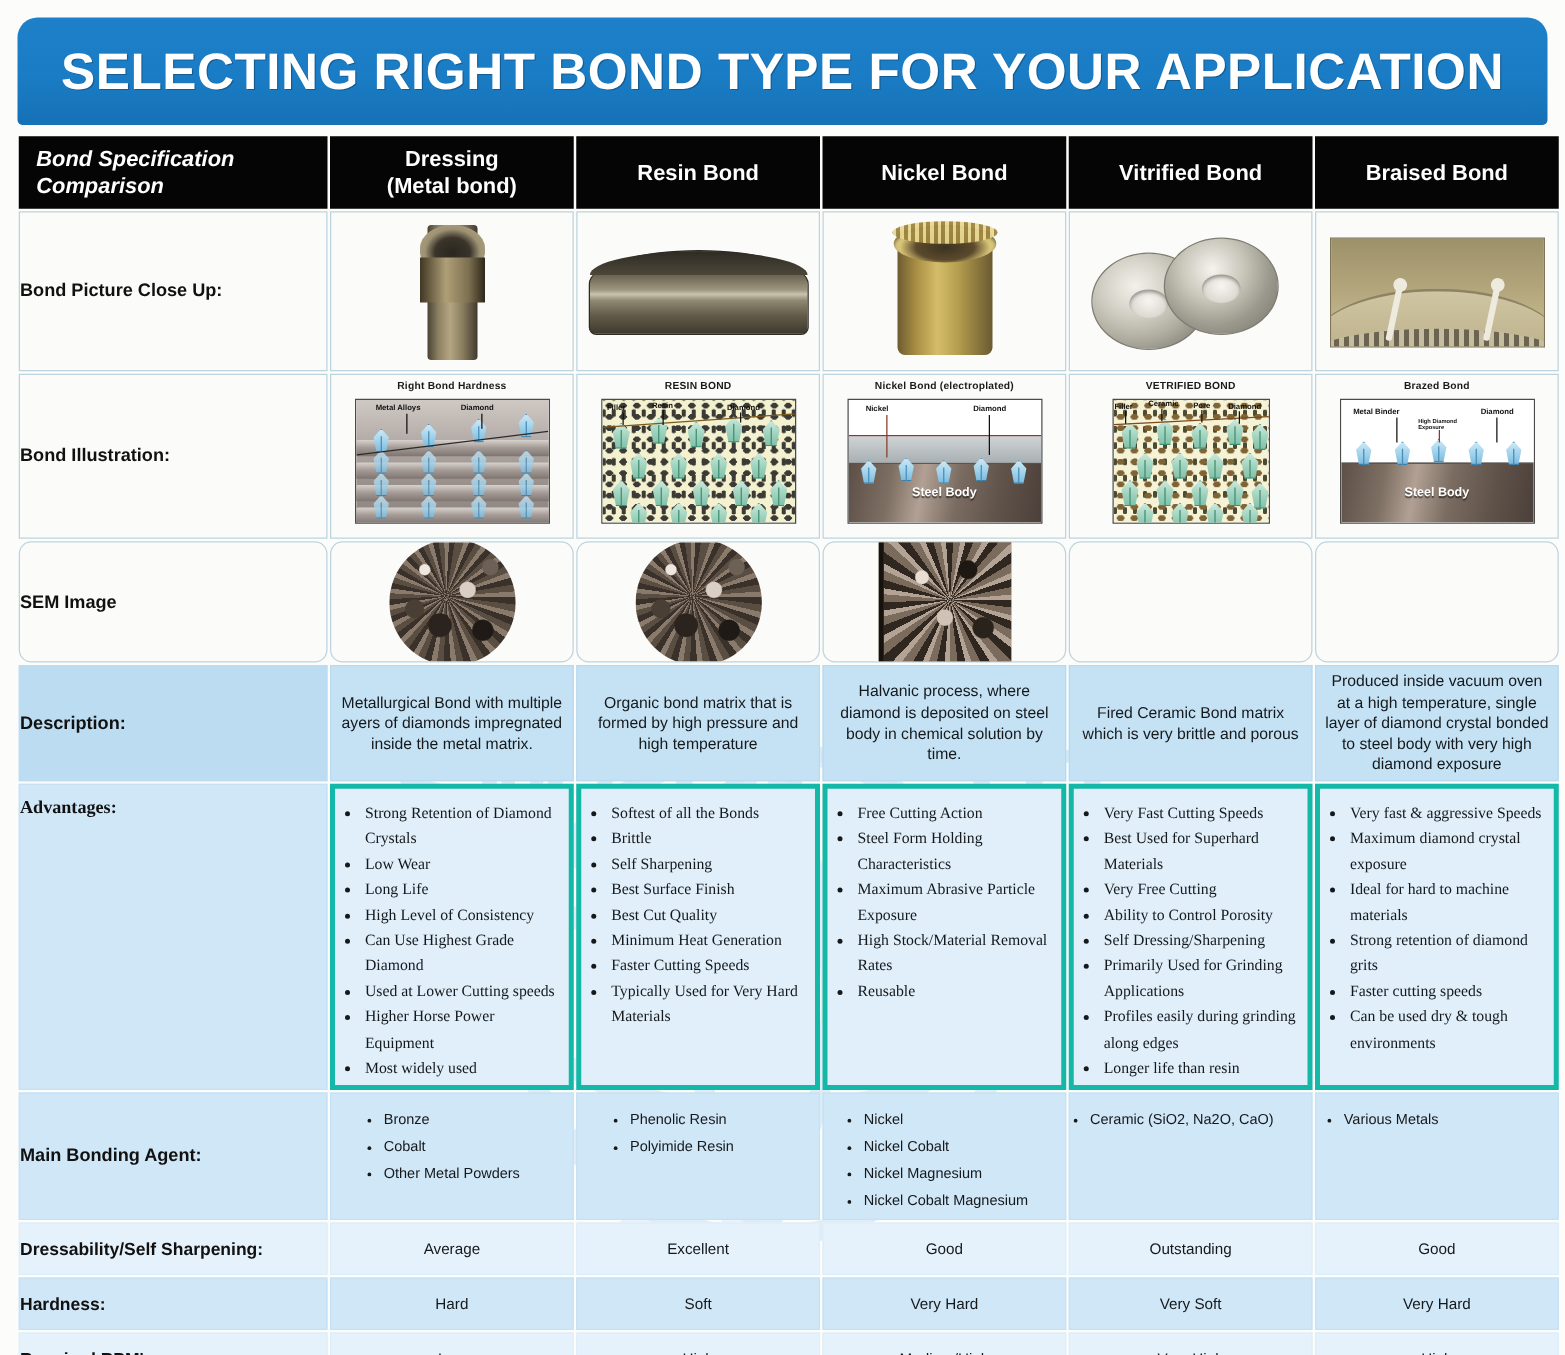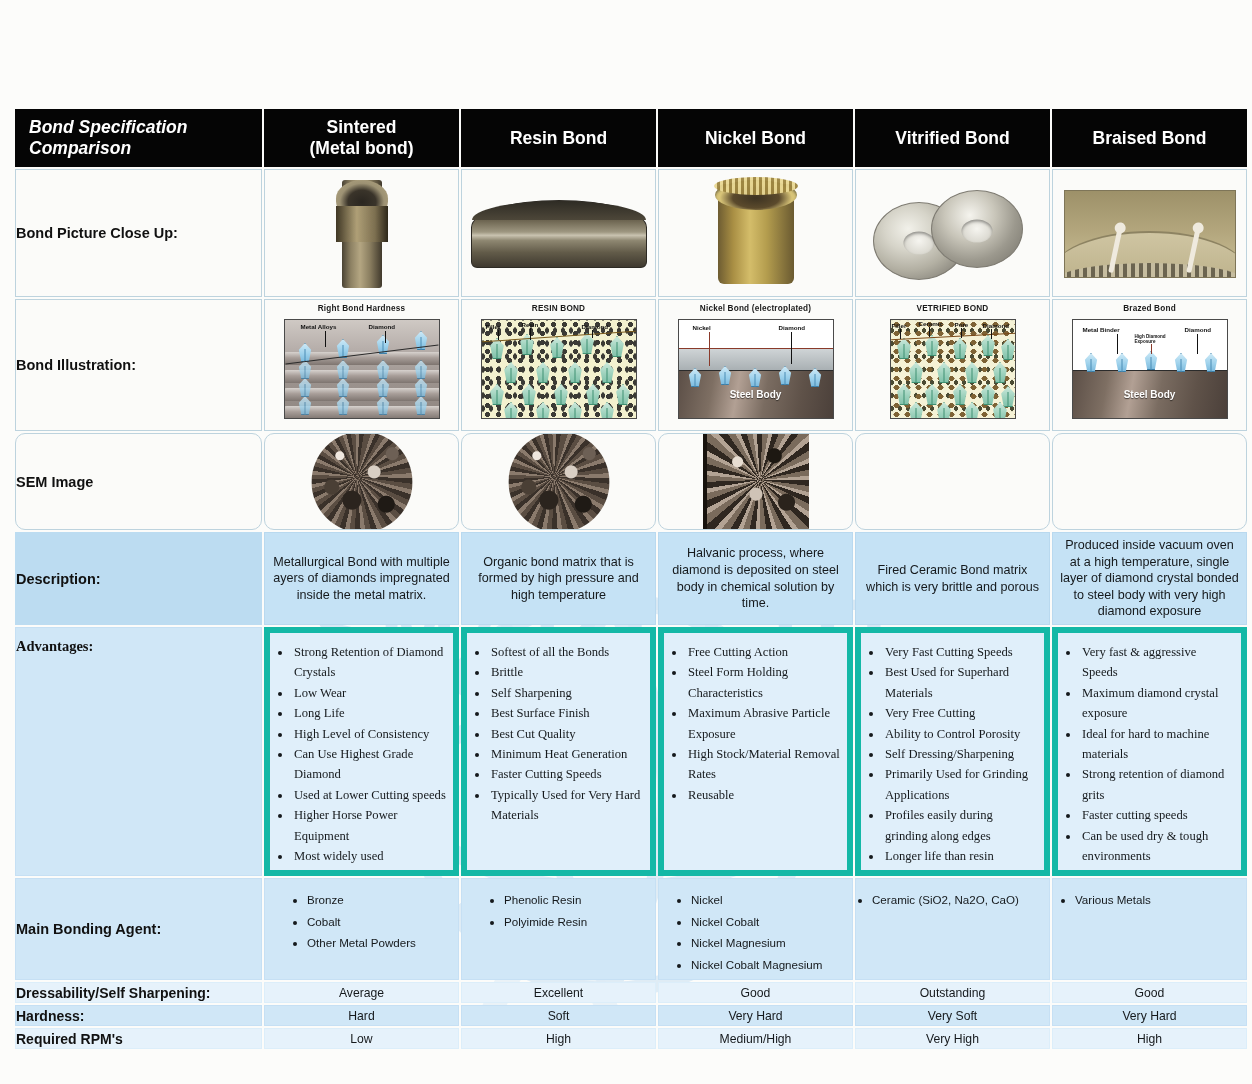--- a/index.html
+++ b/index.html
@@ -97,31 +97,31 @@
   .lbl {
     font-weight: bold;
     font-size: 14.5px;
     color: #111;
     padding-left: 16px;
     text-align: left;
   }
   .wcell  { background: #fbfbf9; border: 1px solid #bdd3de; }
   .bcell  { background: #bcdcf1; border: 1px solid #bcdcf1; }
   .b2cell { background: #c5e2f5; border: 1px solid #b9d9ef; }
-  .b3cell { background: #e0effa; border: 6px solid #14b8a6; }
+  .b3cell { background: #e0effa; border: 4px solid #14b8a6; }
   .b4cell { background: #d0e7f7; border: 1px solid #c6e0f4; }
   .b5cell { background: #e6f2fb; border: 1px solid #dceefa; }
 
   .r-pic td   { height: 128px; }
   .r-ill td   { height: 132px; }
   .r-sem td   { height: 97px; border-radius: 10px; }
   .r-desc td  { height: 80px; }
   .r-adv td   { height: 237px; vertical-align: top; font-family: Liberation Serif, serif; }
   .r-agent td { height: 100px; vertical-align: top; }
-  .r-s td     { height: 21px; margin-top: 24px; }
+  .r-s td     { height: 42px; margin-top: 24px; }
 
   .desc-txt {
     font-size: 12.6px;
     color: #15191c;
     text-align: center;
     line-height: 1.32;
     padding: 4px 7px;
   }
   .adv-list {
     margin: 0; padding: 9px 6px 4px 22px;
@@ -378,38 +378,41 @@
         <path d="M310 55 Q420 250 310 445"></path>
       </g>
       <g fill="none" stroke="#c4ddf2" stroke-width="22" opacity=".6">
         <path d="M190 470 Q250 330 310 470"></path>
       </g>
     </svg>
     <div class="wm-text">SMART CUT</div>
     <div class="wm-tm">TM</div>
   </div>
 
+  <div class="banner">
+    <h1>SELECTING RIGHT BOND TYPE FOR YOUR APPLICATION</h1>
+  </div>
 
   <table class="table">
     <colgroup>
       <col class="c0">
         <col class="cx">
         <col class="cx">
         <col class="cx">
         <col class="cx">
         <col class="cx">
     </colgroup>
     <tbody>
 
     <tr class="hdr">
       <td class="first">
         <span>Bond Specification Comparison</span>
       </td>
       <td>
-        <span style="white-space:pre-line">Sintered
+        <span style="white-space:pre-line">Dressing
 (Metal bond)</span>
       </td>
       <td>
         <span>Resin Bond</span>
       </td>
       <td>
         <span>Nickel Bond</span>
       </td>
       <td>
         <span>Vitrified Bond</span>

